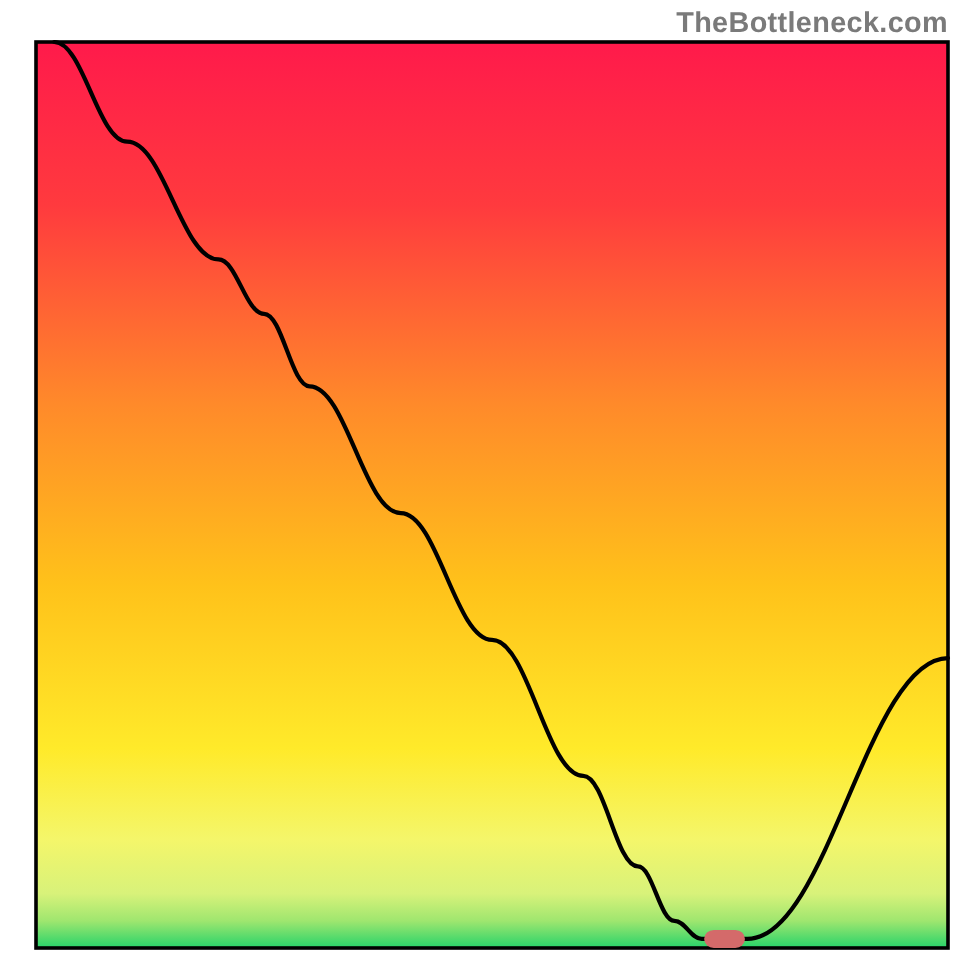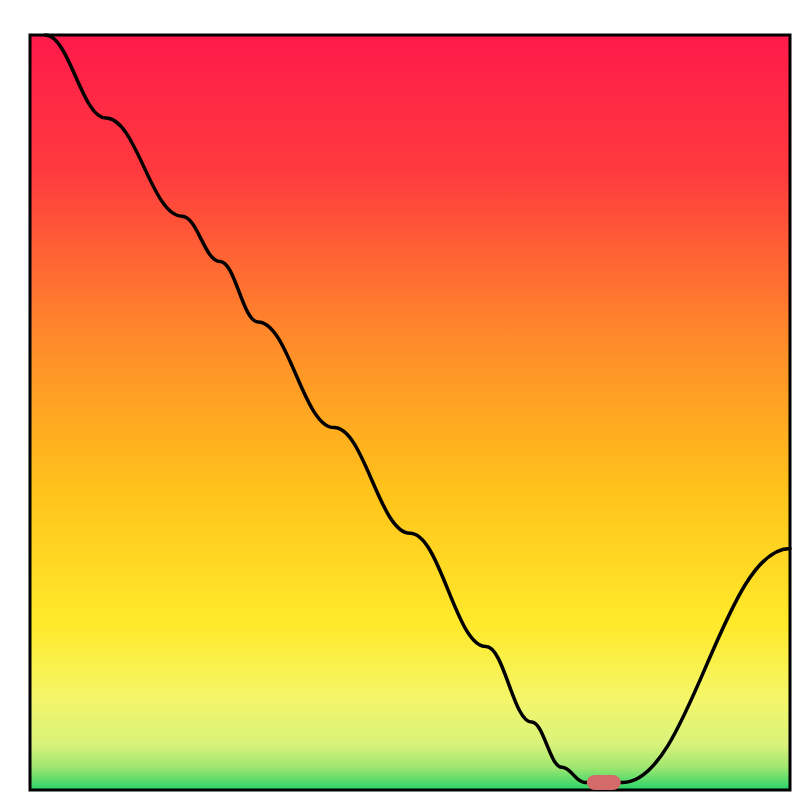--- a/index.html
+++ b/index.html
@@ -28,20 +28,21 @@
   svg.plot {
     position: absolute;
     left: 0;
     top: 0;
   }
 </style>
 </head>
 <body>
 
 <div class="canvas">
+  <div class="watermark">TheBottleneck.com</div>
 
   <svg class="plot" width="800" height="800" viewBox="0 0 800 800">
     <defs>
       <linearGradient id="bg-grad" x1="0" y1="0" x2="0" y2="1">
 
       <stop offset="0%" stop-color="#ff1a4b"></stop>
           <stop offset="18%" stop-color="#ff3a3e"></stop>
           <stop offset="40%" stop-color="#ff8a2a"></stop>
           <stop offset="60%" stop-color="#ffc21a"></stop>
           <stop offset="78%" stop-color="#ffea2a"></stop>

